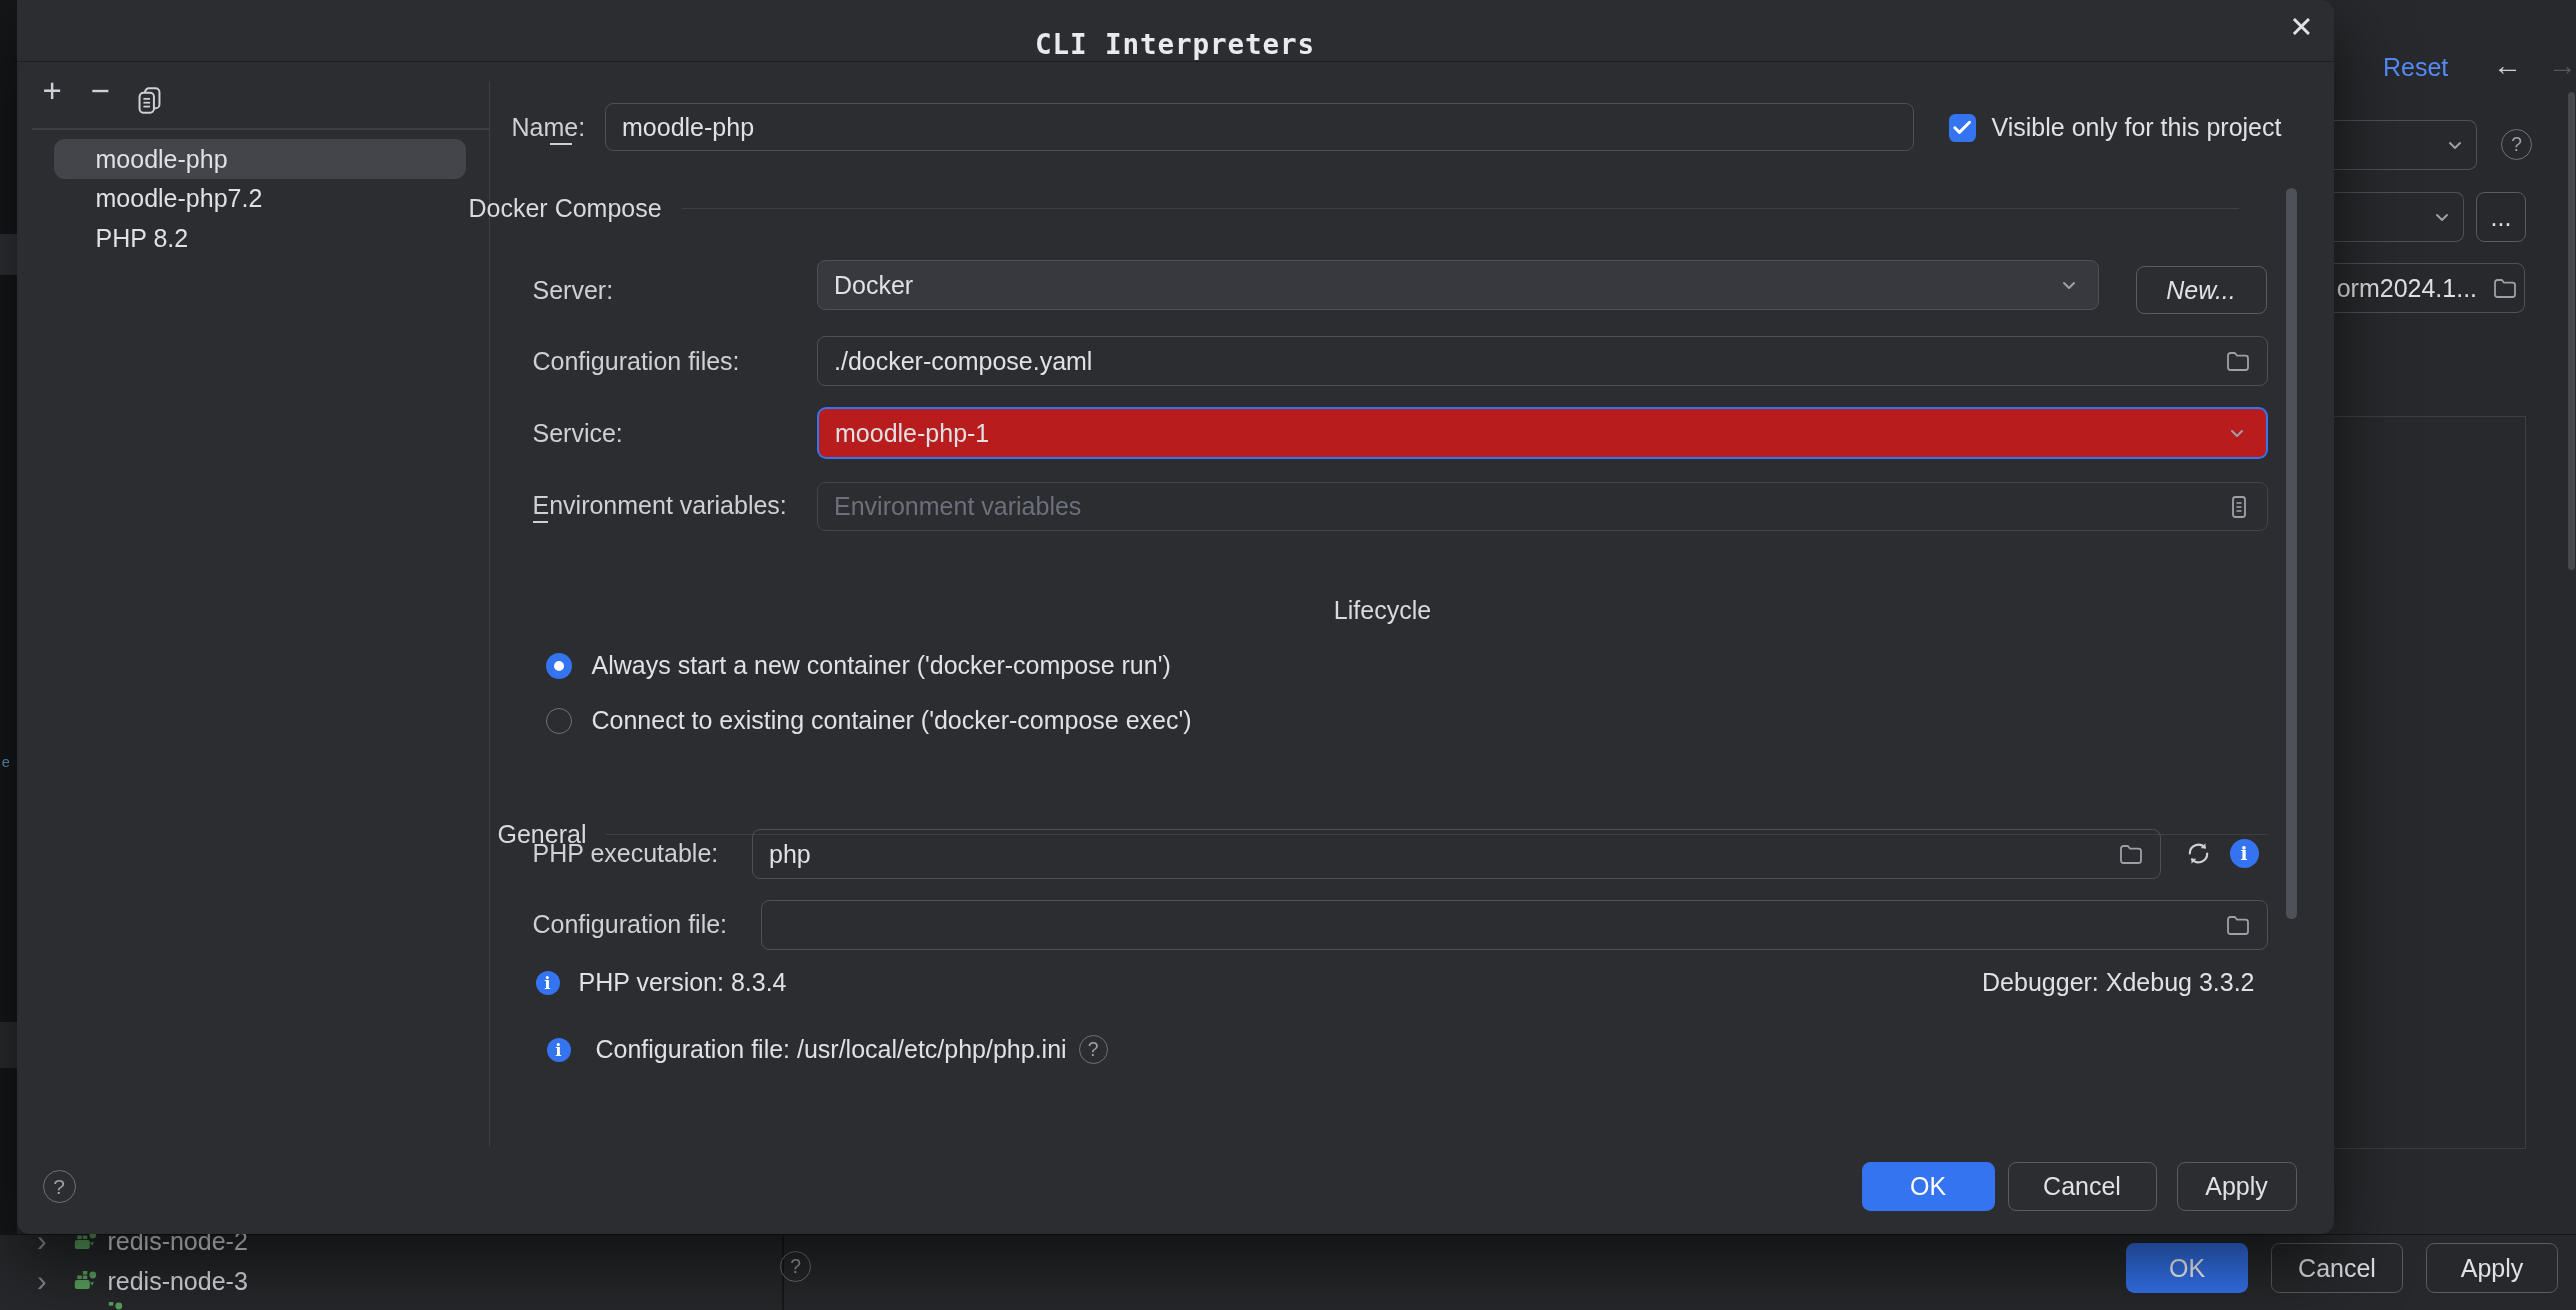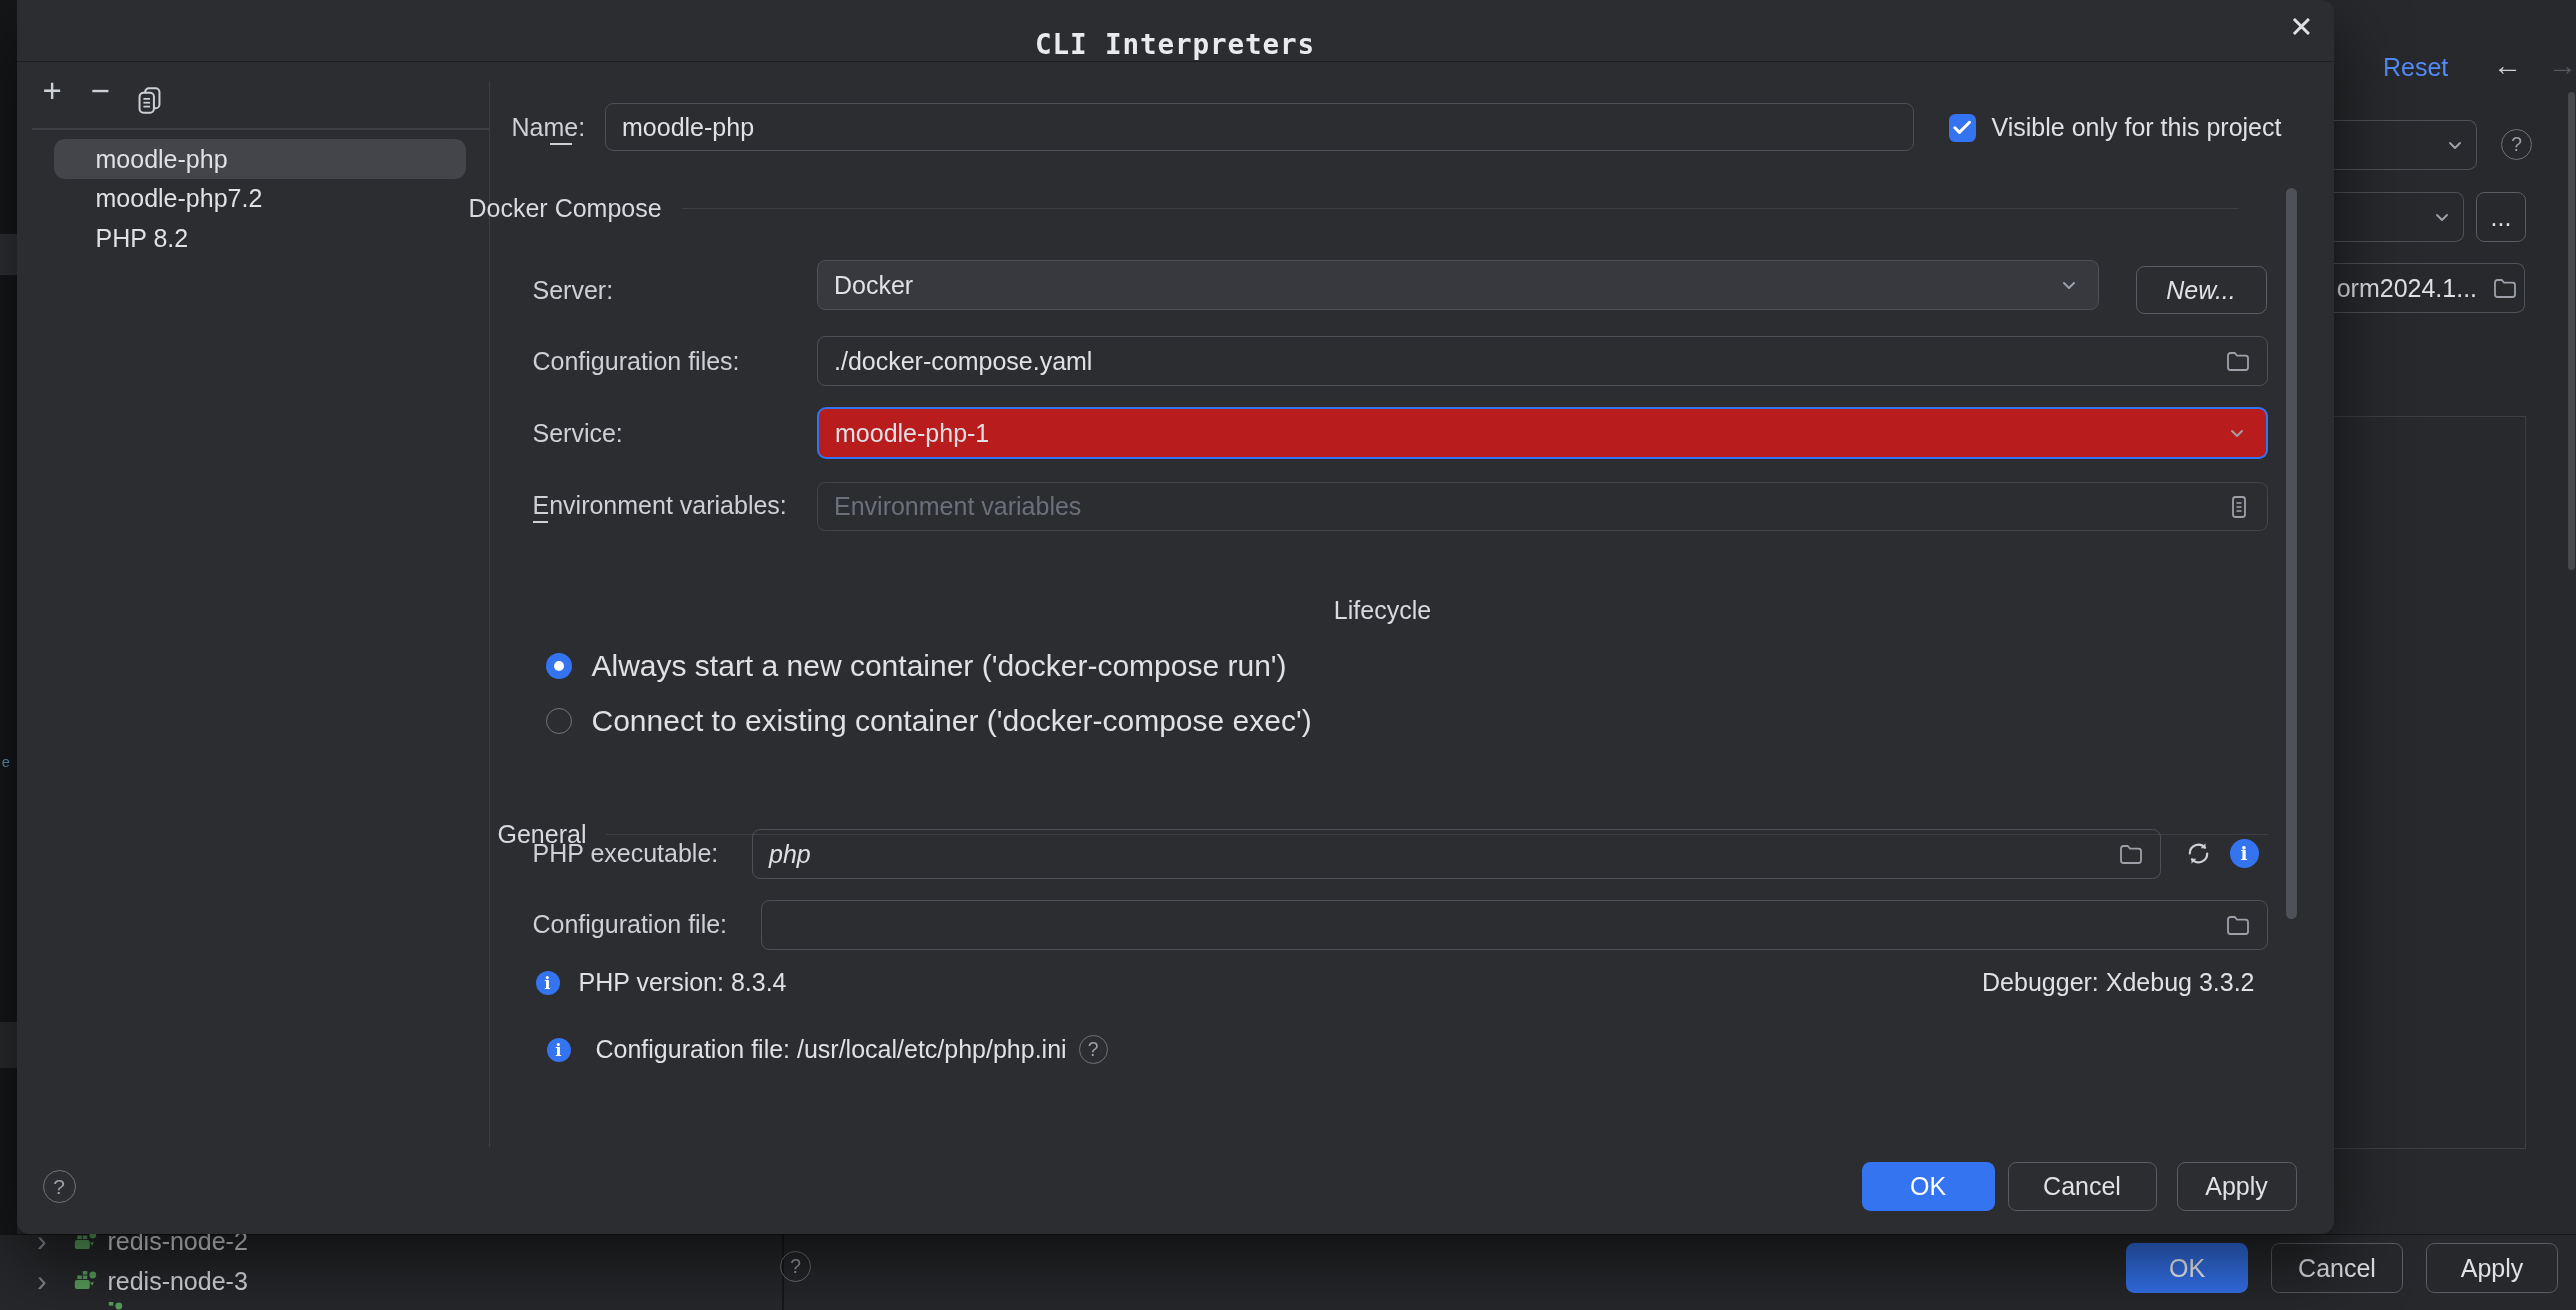--- a/index.html
+++ b/index.html
@@ -53,21 +53,21 @@
     border:1.8px solid #5a5d63;border-radius:8.3px;background:transparent;color:#dfe1e5;
     font-size:25px;display:flex;align-items:center;justify-content:center;box-sizing:border-box;cursor:pointer;
     font-family:"Liberation Sans", sans-serif;
   }
   .btn-primary{background:#3574f0;border:none;color:#ffffff;}
   .checkbox{width:27.6px;height:27.6px;border-radius:6.4px;background:#3574f0;display:flex;align-items:center;justify-content:center;}
   .radio{width:26px;height:26px;border-radius:50%;box-sizing:border-box;}
   .radio.on{background:#3574f0;display:flex;align-items:center;justify-content:center;}
   .radio.on .dot{width:10px;height:10px;border-radius:50%;background:#ffffff;}
   .radio.off{border:1.8px solid #6f7278;}
-  .radio-label{font-size:30px;color:#dfe1e5;}
+  .radio-label{font-size:25px;color:#dfe1e5;}
   .info-circle{border-radius:50%;background:#3574f0;color:#fff;display:flex;align-items:center;justify-content:center;
     font-weight:700;font-size:16.5px;font-family:"DejaVu Serif", serif;}
   .help-circle{border-radius:50%;border:1.8px solid #6f7278;color:#9da0a8;display:flex;align-items:center;justify-content:center;
     font-size:19.3px;box-sizing:border-box;}
   .itext{font-size:25px;color:#dfe1e5;height:31px;display:flex;align-items:center;}
   .scroll-thumb{width:11px;border-radius:5.5px;background:#4e5157;}
   
   .bg-link{font-size:25px;color:#548af7;cursor:pointer;}
   .bg-arrow{font-size:29px;line-height:1;}
   .bg-remnant{border:1.8px solid #4e5157;border-left:none;border-radius:0 8.3px 8.3px 0;box-sizing:border-box;
@@ -280,21 +280,21 @@
     <span class="radio off"></span>
     <span class="radio-label" style="margin-left:20px;">Connect to existing container ('docker-compose exec')</span>
   </div>
 
   <div class="abs section" style="left:481px;top:775px;width:1770px;margin-top:44px;">
     <span class="section-title">General</span>
     <span class="section-line"></span>
   </div>
 
   <div class="abs lbl" style="left:516px;top:838px;">PHP executable:</div>
-  <div class="abs field" style="left:735px;top:829px;width:1409px;height:50px;font-style:italic;">
+  <div class="abs field" style="left:735px;top:829px;width:1409px;height:50px;">
     <span>php</span>
     <span class="grow"></span>
     <span>
       <svg width="24" height="22" viewBox="0 0 24 22">
           <path d="M2 5.5A2.5 2.5 0 0 1 4.5 3h4.2l2.3 2.6h8.5A2.5 2.5 0 0 1 22 8.1v9.4a2.5 2.5 0 0 1-2.5 2.5h-15A2.5 2.5 0 0 1 2 17.5z" fill="none" stroke="#9da0a8" stroke-width="1.8"></path>
         </svg>
     </span>
   </div>
   <div class="abs" style="left:2167px;top:839px;">
     <svg width="29" height="29" viewBox="0 0 24 24">

